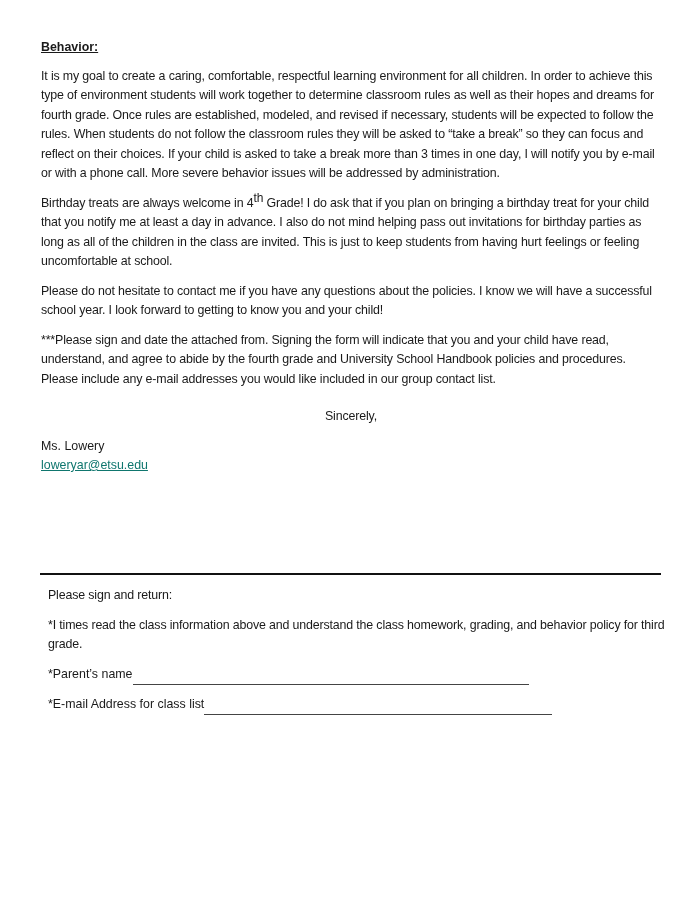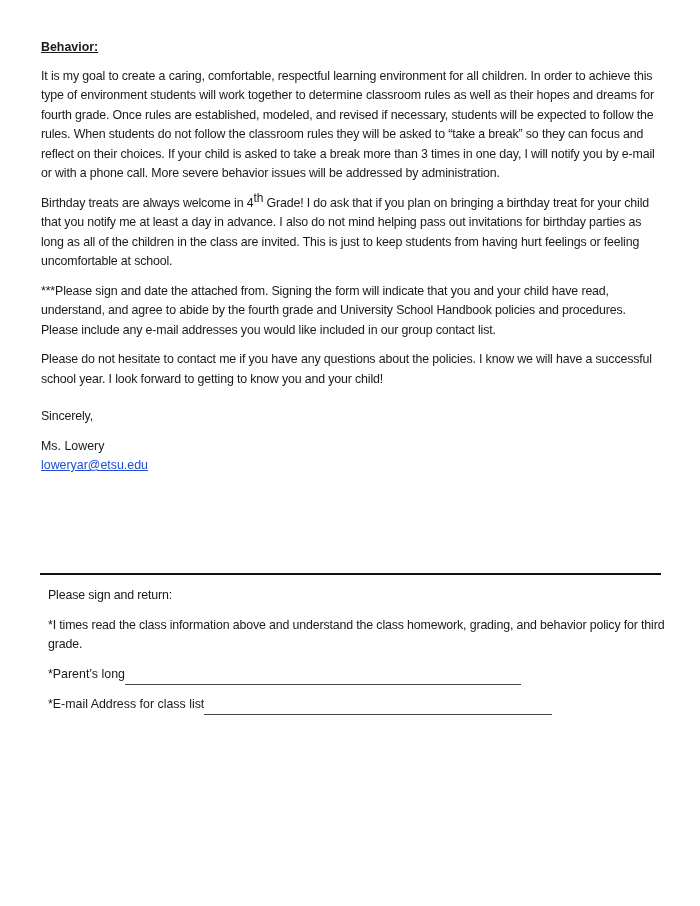--- a/index.html
+++ b/index.html
@@ -5,52 +5,52 @@
   html, body { margin: 0; padding: 0; background: #ffffff; }
   body {
     width: 700px; height: 906px; position: relative; overflow: hidden;
     font-family: "Liberation Sans", sans-serif; color: #1a1a1a;
     font-size: 12.4px; line-height: 19.5px;
   }
   .page { position: absolute; left: 41px; top: 38px; width: 620px; }
   .heading { font-weight: bold; text-decoration: underline; margin: 0 0 9px 0; }
   p { margin: 0 0 10px 0; letter-spacing: -0.15px; }
   sup { font-size: 12px; line-height: 0; vertical-align: super; }
-  .link { color: #1d4ed8; text-decoration: underline; cursor: pointer; }
+  .link { color: #0f766e; text-decoration: underline; cursor: pointer; }
   .rule { position: absolute; left: 40px; top: 573px; width: 621px; height: 2px; background: #111; }
   .form { position: absolute; left: 48px; top: 586px; width: 620px; }
   .field { display: flex; align-items: flex-end; height: 20px; margin-bottom: 10.4px; }
   .field .lbl { white-space: pre; }
   .field .line { border-bottom: 1px solid #444; height: 14px; }
 </style>
 </head>
 <body>
 
 <div class="page">
   <div class="heading">Behavior:</div>
   <p>It is my goal to create a caring, comfortable, respectful learning environment for all children.  In order to achieve this type of environment students will work together to determine classroom rules as well as their hopes and dreams for fourth grade.  Once rules are established, modeled, and revised if necessary, students will be expected to follow the rules.  When students do not follow the classroom rules they will be asked to “take a break” so they can focus and reflect on their choices.  If your child is asked to take a break more than 3 times in one day, I will notify you by e-mail or with a phone call.  More severe behavior issues will be addressed by administration.</p>
 
   <p><span>Birthday treats are always welcome in 4</span><sup>th</sup><span> Grade!  I do ask that if you plan on bringing a birthday treat for your child that you notify me at least a day in advance.  I also do not mind helping pass out invitations for birthday parties as long as all of the children in the class are invited.  This is just to keep students from having hurt feelings or feeling uncomfortable at school.</span></p>
 
+  <p>Please do not hesitate to contact me if you have any questions about the policies.  I know we will have a successful school year.  I look forward to getting to know you and your child!</p>
   <p>***Please sign and date the attached from.  Signing the form will indicate that you and your child have read, understand, and agree to abide by the fourth grade and University School Handbook policies and procedures.  Please include any e-mail addresses you would like included in our group contact list.</p>
-  <p>Please do not hesitate to contact me if you have any questions about the policies.  I know we will have a successful school year.  I look forward to getting to know you and your child!</p>
 
-  <p style="margin-top:18px;">Sincerely,</p>
+  <p style="margin-top:18px;text-align:center;">Sincerely,</p>
   <div>Ms. Lowery</div>
   <div><a class="link">loweryar@etsu.edu</a></div>
 </div>
 
 <div class="rule"></div>
 
 <div class="form">
   <p>Please sign and return:</p>
   <p>*I times read the class information above and understand the class homework, grading, and behavior policy for third grade.</p>
   <div id="fields">
     <div class="field">
-        <span class="lbl">*Parent’s long</span>
+        <span class="lbl">*Parent’s name</span>
         <span class="line" style="width:396px"></span>
       </div>
     <div class="field">
         <span class="lbl">*E-mail Address for class list</span>
         <span class="line" style="width:348px"></span>
       </div>
   </div>
 </div>
 
 </body></html>

